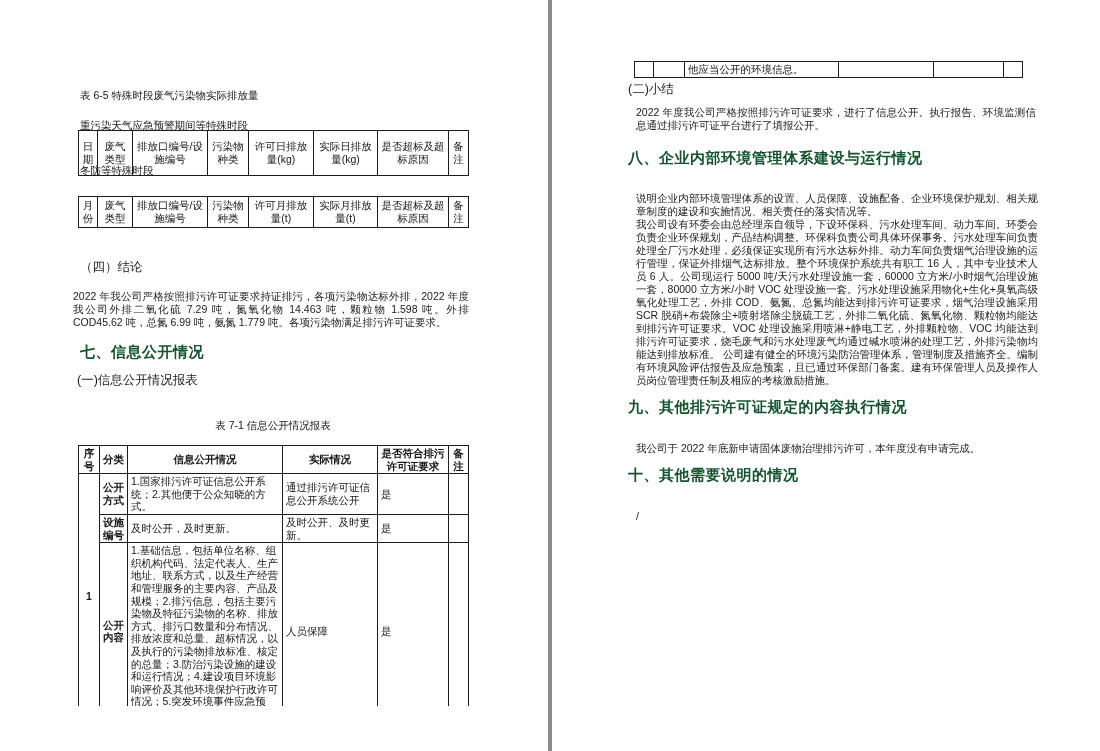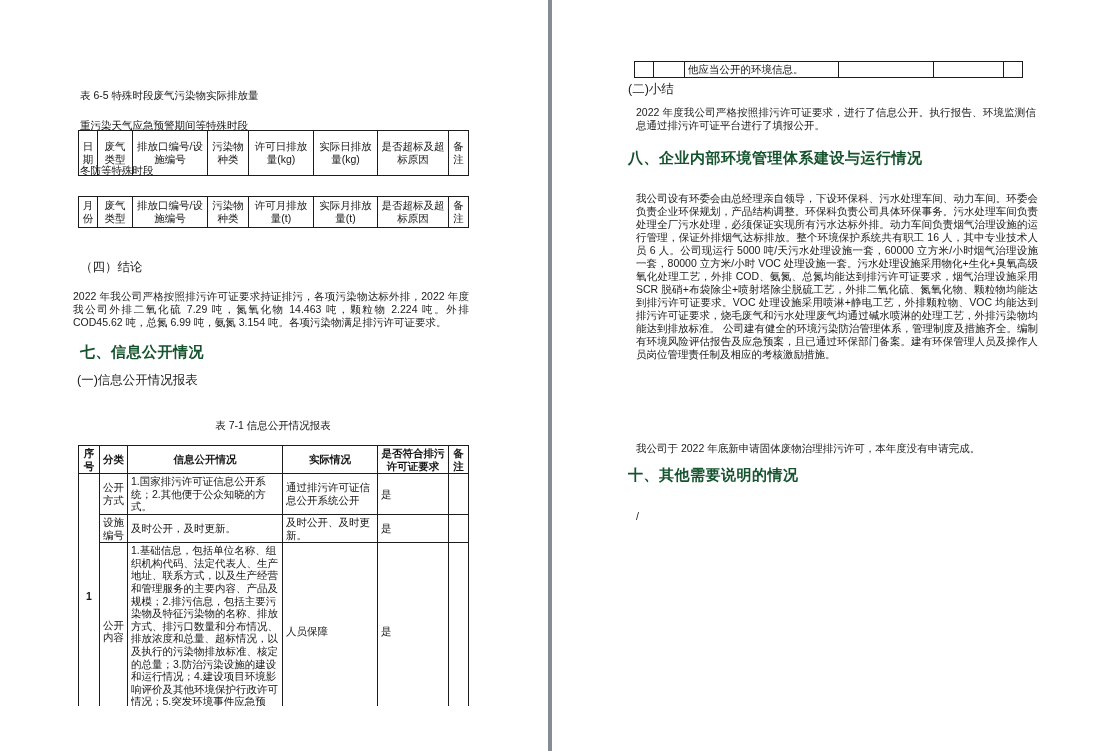--- a/index.html
+++ b/index.html
@@ -25,21 +25,21 @@
 
   table{border-collapse:collapse;table-layout:fixed;}
   td{
     border:1px solid #1c1c1c;
     font-size:10.5px;line-height:12.6px;
     text-align:center;vertical-align:middle;
     padding:1px 2px;overflow:hidden;word-break:break-all;
   }
   .hdr td{font-weight:400;}
   .t71 .hdr td{font-weight:700;}
-  .cat-cell{font-weight:400;}
+  .cat-cell{font-weight:700;}
   .serial-cell{font-weight:700;}
   .txt-left{text-align:left;padding:1px 3px;}
   .v-top{vertical-align:top;}
   .clip-wrap{overflow:hidden;}
   .cell-clip{height:172px;overflow:hidden;text-align:left;}
 </style>
 </head>
 <body>
 
 <div id="canvas">
@@ -97,21 +97,21 @@
         <td>许可月排放量(t)</td>
         <td>实际月排放量(t)</td>
         <td>是否超标及超标原因</td>
         <td>备注</td>
       </tr>
     </tbody>
       </table>
 
     <div class="abs h-sub" style="left:80px;top:259px;">（四）结论</div>
 
-    <div class="abs para" style="left:73px;top:290px;width:396px;">2022 年我公司严格按照排污许可证要求持证排污，各项污染物达标外排，2022 年度我公司外排二氧化硫 7.29 吨，氮氧化物 14.463 吨，颗粒物 2.224 吨。外排 COD45.62 吨，总氮 6.99 吨，氨氮 3.154 吨。各项污染物满足排污许可证要求。</div>
+    <div class="abs para" style="left:73px;top:290px;width:396px;">2022 年我公司严格按照排污许可证要求持证排污，各项污染物达标外排，2022 年度我公司外排二氧化硫 7.29 吨，氮氧化物 14.463 吨，颗粒物 1.598 吨。外排 COD45.62 吨，总氮 6.99 吨，氨氮 1.779 吨。各项污染物满足排污许可证要求。</div>
 
     <div class="abs h-big" style="left:80px;top:343px;">七、信息公开情况</div>
 
     <div class="abs h-sub" style="left:77px;top:372px;">(一)信息公开情况报表</div>
 
     <div class="abs t-caption" style="left:78px;top:419px;width:390px;">表 7-1 信息公开情况报表</div>
 
     <div class="abs clip-wrap" style="left:78px;top:445px;width:392px;height:261px;">
       <table class="t71" style="width:390px;">
         <colgroup>
@@ -185,23 +185,25 @@
     </tbody>
       </table>
 
     <div class="abs h-sub" style="left:76px;top:81px;">(二)小结</div>
 
     <div class="abs para" style="left:84px;top:106px;width:400px;">2022 年度我公司严格按照排污许可证要求，进行了信息公开。执行报告、环境监测信息通过排污许可证平台进行了填报公开。</div>
 
     <div class="abs h-big" style="left:76px;top:149px;">八、企业内部环境管理体系建设与运行情况</div>
 
     <div class="abs" style="left:84px;top:192px;width:402px;">
+      <div class="para">说明企业内部环境管理体系的设置、人员保障、设施配备、企业环境保护规划、相关规章制度的建设和实施情况、相关责任的落实情况等。</div>
       <div class="para">我公司设有环委会由总经理亲自领导，下设环保科、污水处理车间、动力车间。环委会负责企业环保规划，产品结构调整。环保科负责公司具体环保事务。污水处理车间负责处理全厂污水处理，必须保证实现所有污水达标外排。动力车间负责烟气治理设施的运行管理，保证外排烟气达标排放。整个环境保护系统共有职工 16 人，其中专业技术人员 6 人。公司现运行 5000 吨/天污水处理设施一套，60000 立方米/小时烟气治理设施一套，80000 立方米/小时 VOC 处理设施一套。污水处理设施采用物化+生化+臭氧高级氧化处理工艺，外排 COD、氨氮、总氮均能达到排污许可证要求，烟气治理设施采用 SCR 脱硝+布袋除尘+喷射塔除尘脱硫工艺，外排二氧化硫、氮氧化物、颗粒物均能达到排污许可证要求。VOC 处理设施采用喷淋+静电工艺，外排颗粒物、VOC 均能达到排污许可证要求，烧毛废气和污水处理废气均通过碱水喷淋的处理工艺，外排污染物均能达到排放标准。 公司建有健全的环境污染防治管理体系，管理制度及措施齐全。编制有环境风险评估报告及应急预案，且已通过环保部门备案。建有环保管理人员及操作人员岗位管理责任制及相应的考核激励措施。</div>
     </div>
 
+    <div class="abs h-big" style="left:76px;top:398px;">九、其他排污许可证规定的内容执行情况</div>
 
     <div class="abs para" style="left:84px;top:442px;width:402px;">我公司于 2022 年底新申请固体废物治理排污许可，本年度没有申请完成。</div>
 
     <div class="abs h-big" style="left:76px;top:466px;">十、其他需要说明的情况</div>
 
     <div class="abs para" style="left:84px;top:510px;width:402px;">/</div>
   </div>
 
 </div>
 

